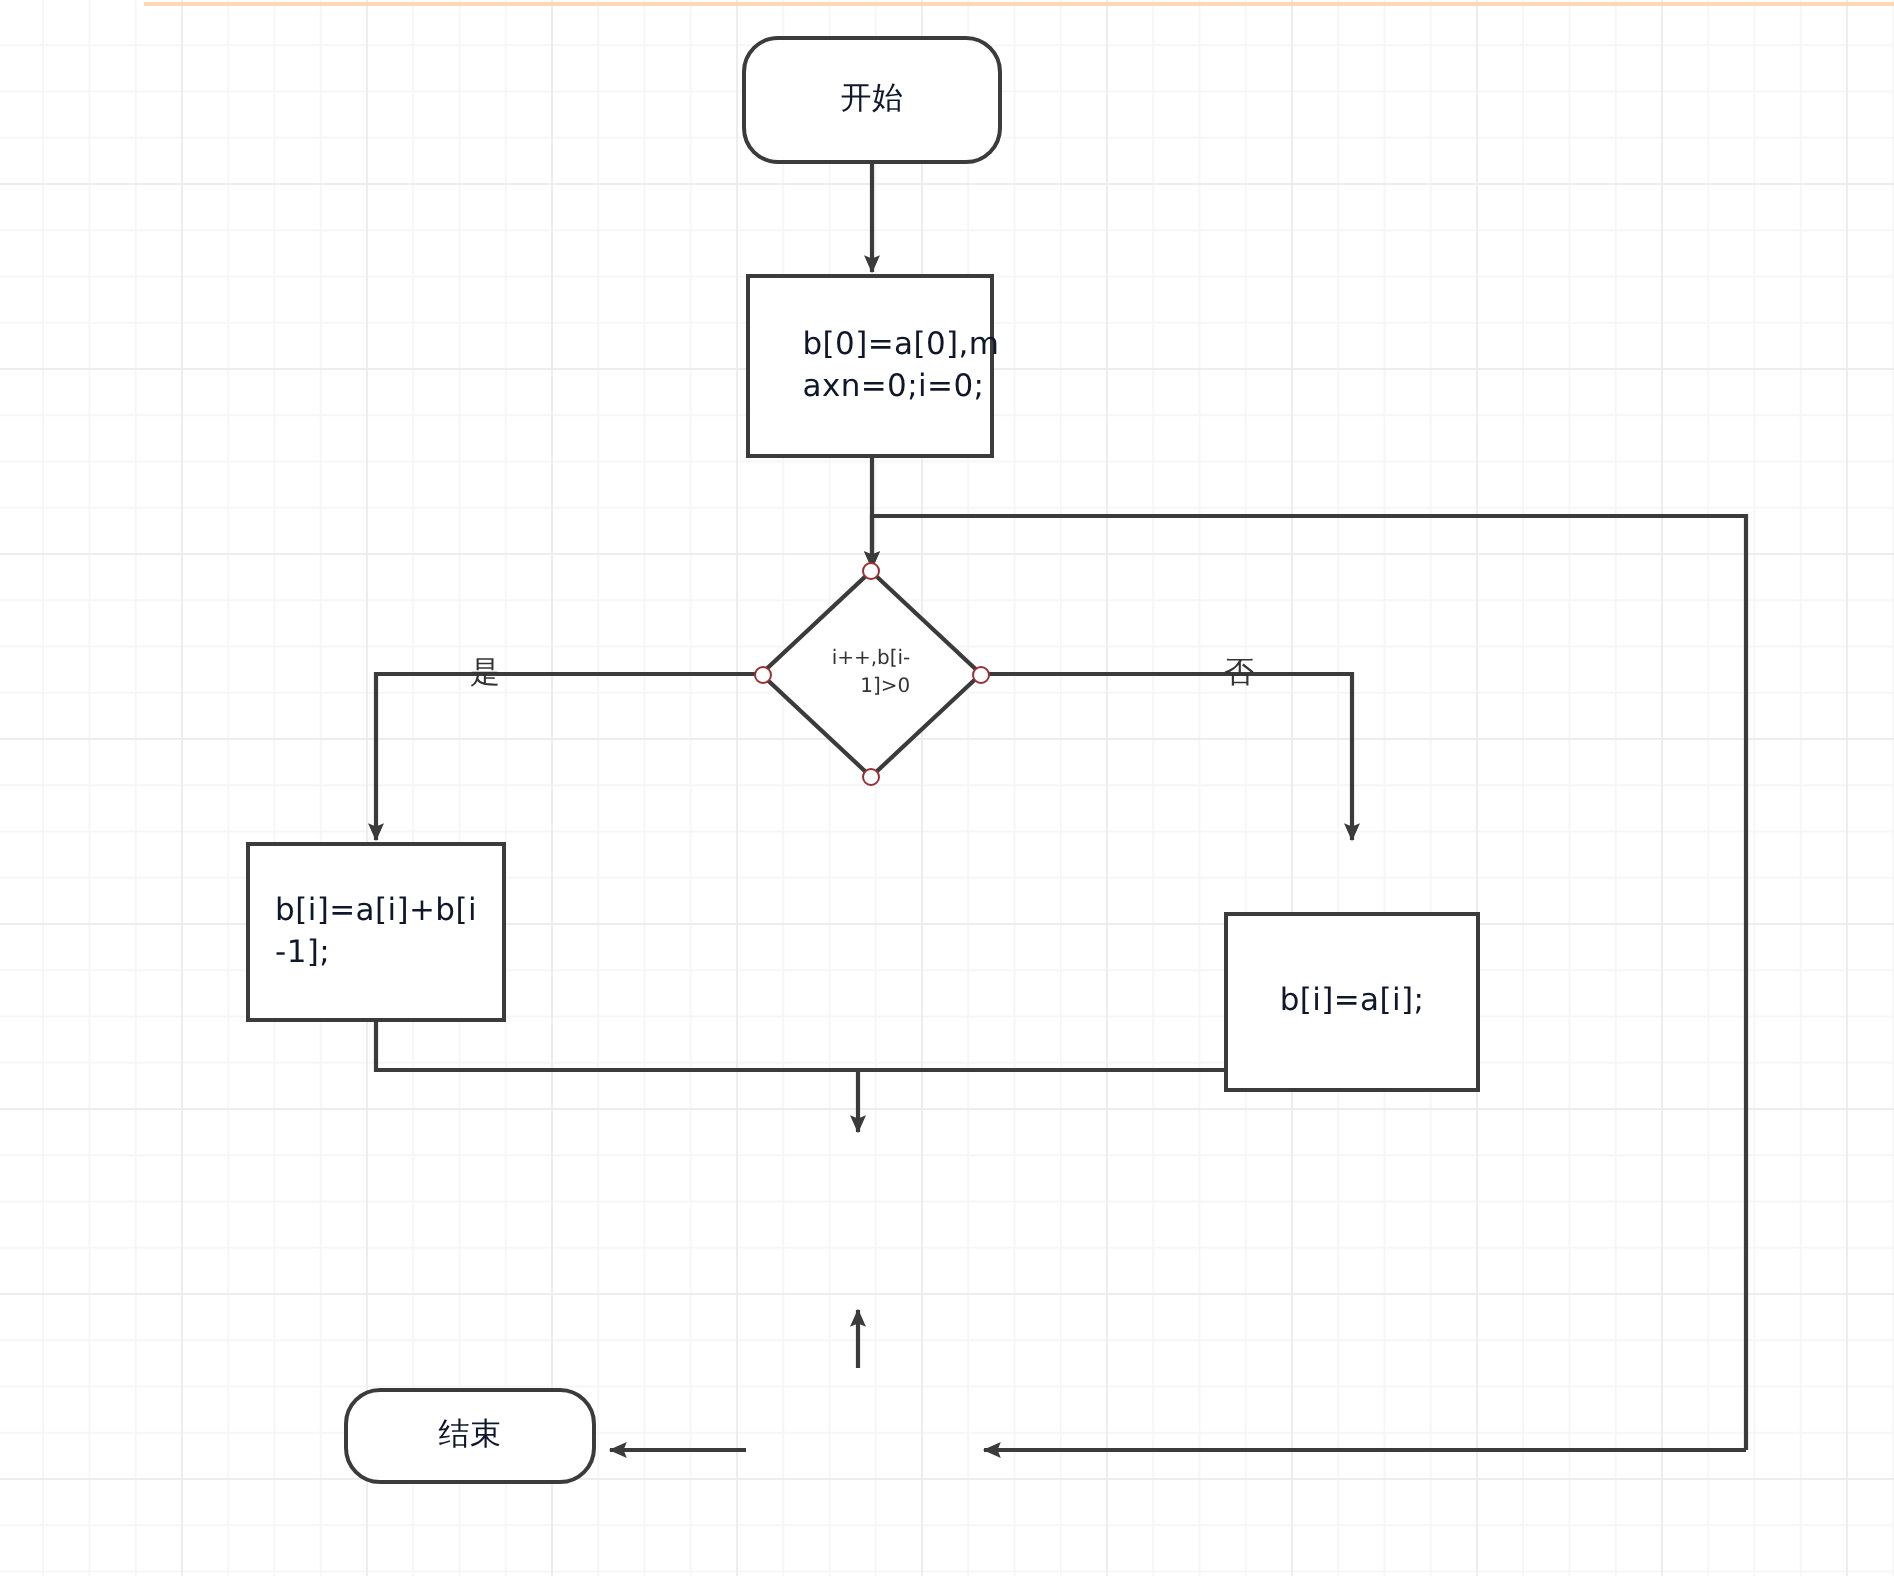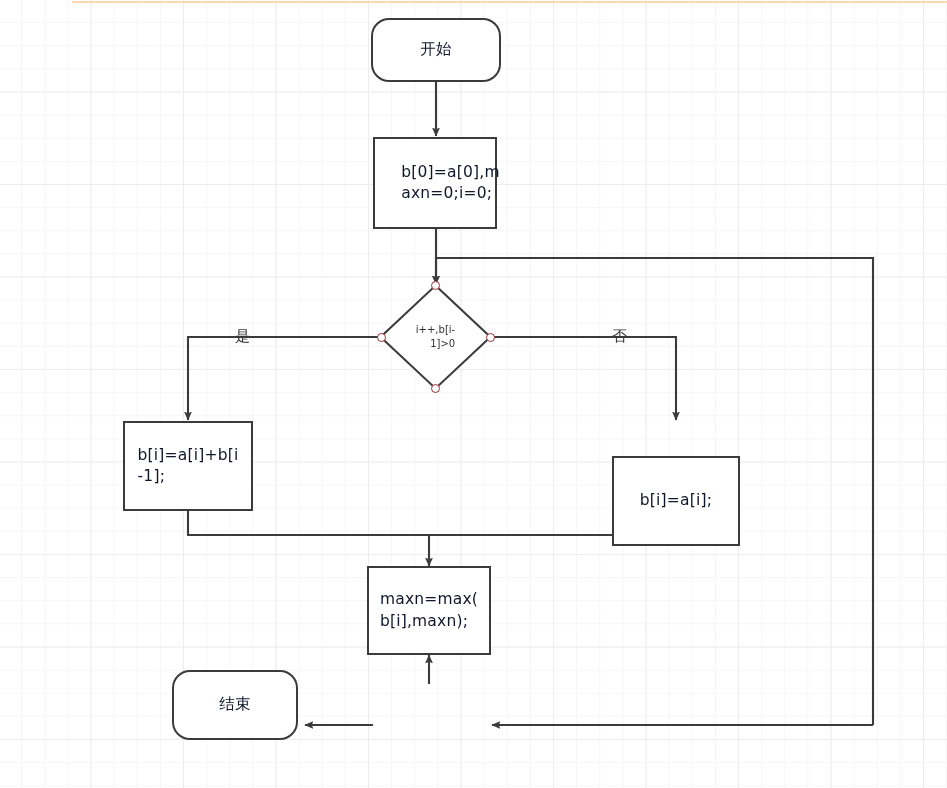--- a/index.html
+++ b/index.html
@@ -169,19 +169,17 @@
 
   <div class="edge-label" style="left:235px; top:329px;">是</div>
 
   <div class="edge-label" style="left:612px; top:329px;">否</div>
 
   <div class="node node-process" style="left:123px; top:421px; width:130px; height:90px;">b[i]=a[i]+b[i
 -1];</div>
 
   <div class="node node-process" style="left:612px; top:421px; width:128px; height:90px;margin-top:35px;">b[i]=a[i];</div>
 
-  <div class="node node-process" style="left:367px; top:566px; width:124px; height:89px;">maxn=max(
-b[i],maxn);</div>
 
 
-  <div class="node node-terminator node-label-cn" style="left:172px; top:670px; width:126px; height:70px;">结束</div>
+  <div class="node node-terminator node-label-cn" style="left:172px; top:694px; width:126px; height:48px;">结束</div>
 
 </div>
 
 </body></html>

